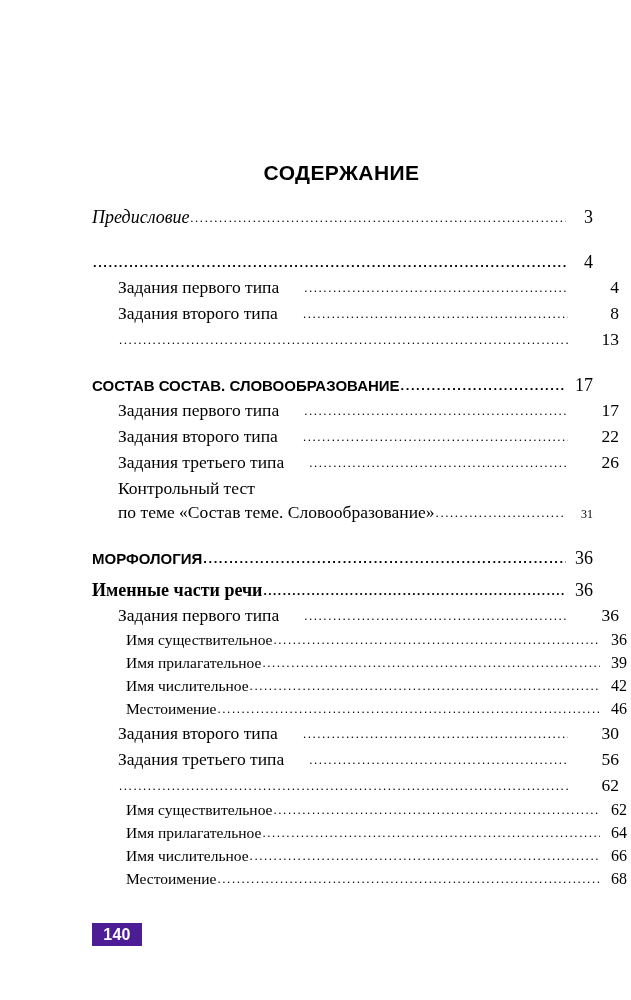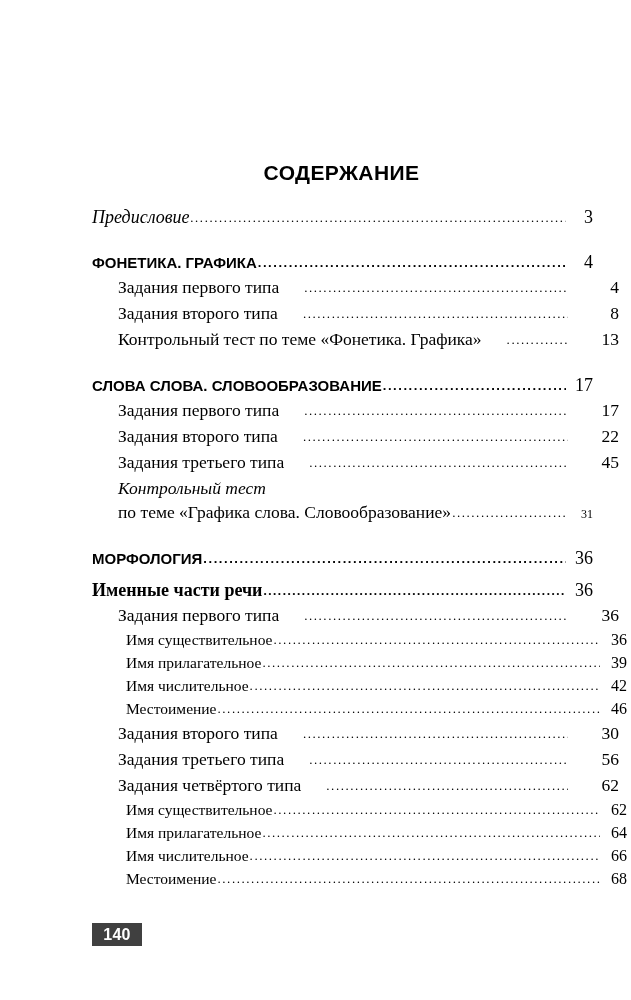--- a/index.html
+++ b/index.html
@@ -139,36 +139,35 @@
 
   
   .toc-row-multiline {
     margin-left: 26px;
     font-family: "Liberation Serif", "DejaVu Serif", serif;
     font-size: 17.5px;
     line-height: 24px;
   }
   .toc-row-multiline .first-line {
     white-space: nowrap;
-    font-style: italic;
   }
   .toc-row-multiline .toc-page { font-size: 12px; }
 
   
   .gap-lg { height: 21px; }
   .gap-sm { height: 8px; }
 
   
   .page-badge {
     position: absolute;
     left: 66px;
     top: 923px;
     width: 50px;
     height: 23px;
-    background: #404040;
+    background: #4c1d95;
     color: #ffffff;
     font-family: "Liberation Sans", "DejaVu Sans", sans-serif;
     font-weight: bold;
     font-size: 16px;
     line-height: 23px;
     text-align: center;
     letter-spacing: 0.3px;
   }
 </style>
 </head>
@@ -182,67 +181,65 @@
 
     <div class="toc-row lvlpref">
       <span class="toc-label">Предисловие</span>
       <span class="toc-dots">........................................................................................................................................................................................................</span>
       <span class="toc-page">3</span>
     </div>
 
     <div class="gap-lg"></div>
 
     <div class="toc-row lvl1">
-      <span class="toc-label">ФОНЕТИКА. ГРАФИКА</span>
       <span class="toc-dots">........................................................................................................................................................................................................</span>
       <span class="toc-page">4</span>
     </div>
     <div class="toc-row lvl2">
       <span class="toc-label">Задания первого типа</span>
       <span class="toc-dots">........................................................................................................................................................................................................</span>
       <span class="toc-page">4</span>
     </div>
     <div class="toc-row lvl2">
       <span class="toc-label">Задания второго типа</span>
       <span class="toc-dots">........................................................................................................................................................................................................</span>
       <span class="toc-page">8</span>
     </div>
     <div class="toc-row lvl2">
-      <span class="toc-label">Контрольный тест по теме «Фонетика. Графика»</span>
       <span class="toc-dots">........................................................................................................................................................................................................</span>
       <span class="toc-page">13</span>
     </div>
 
     <div class="gap-lg"></div>
 
     <div class="toc-row lvl1">
-      <span class="toc-label">СЛОВА СЛОВА. СЛОВООБРАЗОВАНИЕ</span>
+      <span class="toc-label">СОСТАВ СОСТАВ. СЛОВООБРАЗОВАНИЕ</span>
       <span class="toc-dots">........................................................................................................................................................................................................</span>
       <span class="toc-page">17</span>
     </div>
     <div class="toc-row lvl2">
       <span class="toc-label">Задания первого типа</span>
       <span class="toc-dots">........................................................................................................................................................................................................</span>
       <span class="toc-page">17</span>
     </div>
     <div class="toc-row lvl2">
       <span class="toc-label">Задания второго типа</span>
       <span class="toc-dots">........................................................................................................................................................................................................</span>
       <span class="toc-page">22</span>
     </div>
     <div class="toc-row lvl2">
       <span class="toc-label">Задания третьего типа</span>
       <span class="toc-dots">........................................................................................................................................................................................................</span>
-      <span class="toc-page">45</span>
+      <span class="toc-page">26</span>
     </div>
 
     <div class="toc-row-multiline">
       <div class="first-line">Контрольный тест</div>
       <div class="toc-row">
-        <span class="toc-label">по теме «Графика слова. Словообразование»</span>
+        <span class="toc-label">по теме «Состав теме. Словообразование»</span>
         <span class="toc-dots">........................................................................................................................................................................................................</span>
         <span class="toc-page">31</span>
       </div>
     </div>
 
     <div class="gap-lg"></div>
 
     <div class="toc-row lvl1">
       <span class="toc-label">МОРФОЛОГИЯ</span>
       <span class="toc-dots">........................................................................................................................................................................................................</span>
@@ -287,21 +284,20 @@
       <span class="toc-label">Задания второго типа</span>
       <span class="toc-dots">........................................................................................................................................................................................................</span>
       <span class="toc-page">30</span>
     </div>
     <div class="toc-row lvl2">
       <span class="toc-label">Задания третьего типа</span>
       <span class="toc-dots">........................................................................................................................................................................................................</span>
       <span class="toc-page">56</span>
     </div>
     <div class="toc-row lvl2">
-      <span class="toc-label">Задания четвёртого типа</span>
       <span class="toc-dots">........................................................................................................................................................................................................</span>
       <span class="toc-page">62</span>
     </div>
     <div class="toc-row lvl3">
       <span class="toc-label">Имя существительное</span>
       <span class="toc-dots">........................................................................................................................................................................................................</span>
       <span class="toc-page">62</span>
     </div>
     <div class="toc-row lvl3">
       <span class="toc-label">Имя прилагательное</span>

